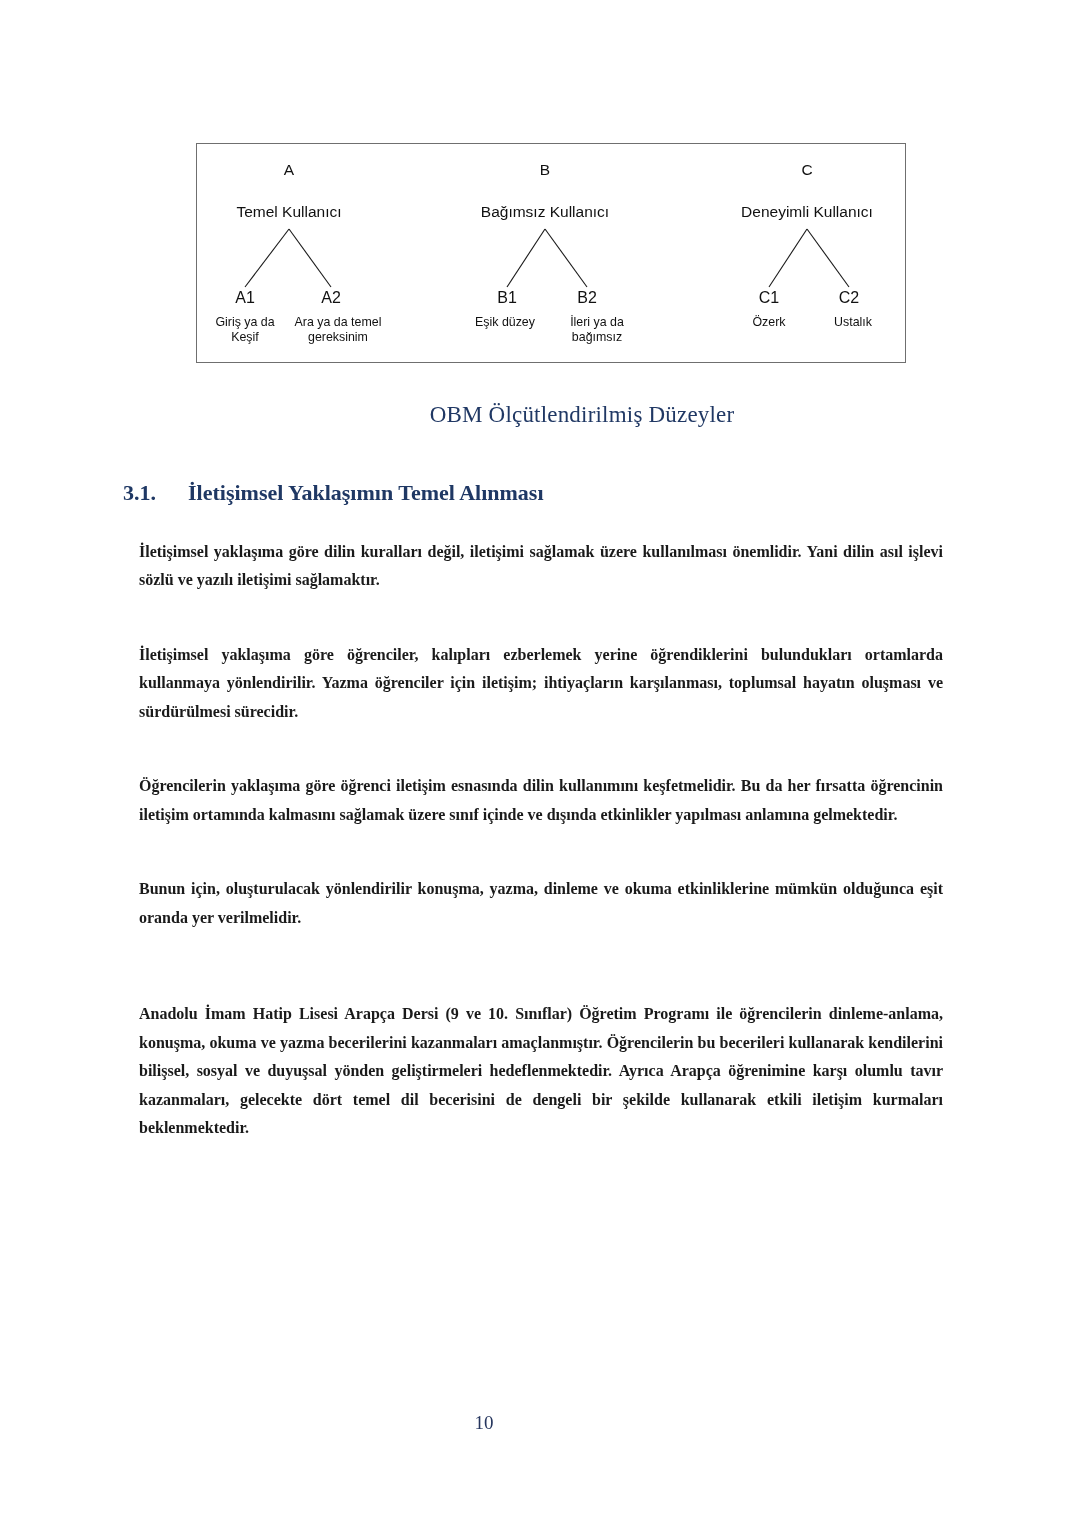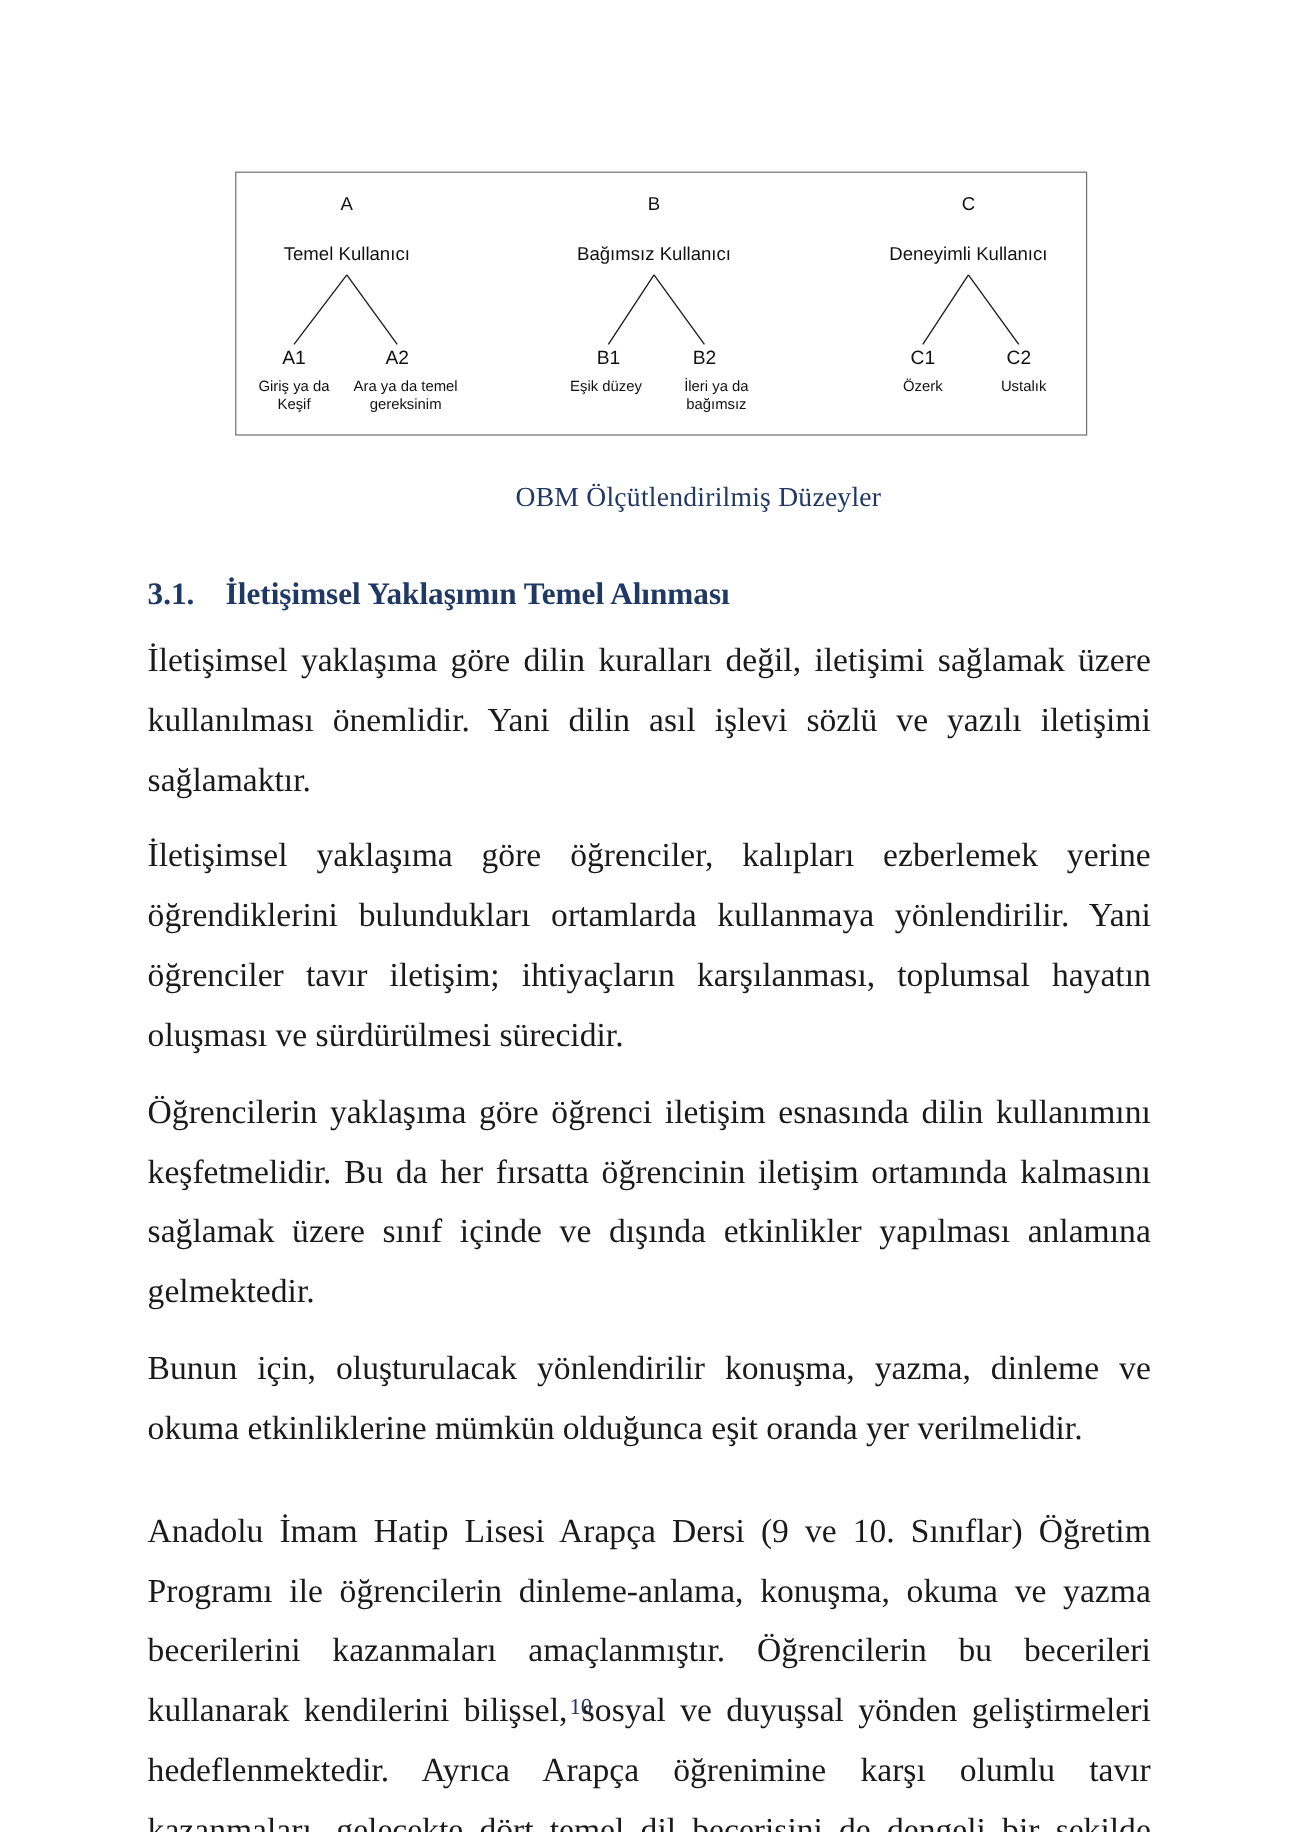--- a/index.html
+++ b/index.html
@@ -89,42 +89,43 @@
   .content {
     position: absolute;
     left: 123px;
     top: 480px;
     width: 836px;
   }
 
   h2.section-heading {
     margin: 0;
     font-family: "Liberation Serif", "DejaVu Serif", serif;
-    font-size: 26px;
+    font-size: 22px;
     font-weight: bold;
     color: #1f3864;
     display: flex;
     align-items: baseline;
   }
   h2.section-heading .num {
     width: 65px;
     flex: 0 0 65px;
   }
   h2.section-heading .htext {
     flex: 1 1 auto;
   }
 
   p.body-par {
-    margin: 0;
-    font-family: "Liberation Serif", "DejaVu Serif", serif;
-    font-size: 28px;
+    margin: 16px;
+    font-family: "Liberation Serif", "DejaVu Serif", serif;
+    font-size: 16px;
     line-height: 1.78;
     color: #1a1a1a;
     text-align: justify;
     text-justify: inter-word;
+    font-weight: bold;
   }
 
   .sp-after-head { height: 16px; }
   .sp-par { height: 14px; }
   .sp-before-head { height: 20px; }
 
   
   .page-number {
     position: absolute;
     left: 0;
@@ -186,21 +187,21 @@
     <h2 class="section-heading">
       <span class="num">3.1.</span>
       <span class="htext">İletişimsel Yaklaşımın Temel Alınması</span>
     </h2>
 
     <div class="sp-after-head"></div>
 
     <p class="body-par">İletişimsel yaklaşıma göre dilin kuralları değil, iletişimi sağlamak üzere kullanılması önemlidir. Yani dilin asıl işlevi sözlü ve yazılı iletişimi sağlamaktır.</p>
     <div class="sp-par"></div>
 
-    <p class="body-par">İletişimsel yaklaşıma göre öğrenciler, kalıpları ezberlemek yerine öğrendiklerini bulundukları ortamlarda kullanmaya yönlendirilir. Yani öğrenciler tavır iletişim; ihtiyaçların karşılanması, toplumsal hayatın oluşması ve sürdürülmesi sürecidir.</p>
+    <p class="body-par">İletişimsel yaklaşıma göre öğrenciler, kalıpları ezberlemek yerine öğrendiklerini bulundukları ortamlarda kullanmaya yönlendirilir. Yazma öğrenciler için iletişim; ihtiyaçların karşılanması, toplumsal hayatın oluşması ve sürdürülmesi sürecidir.</p>
     <div class="sp-par"></div>
 
     <p class="body-par">Öğrencilerin yaklaşıma göre öğrenci iletişim esnasında dilin kullanımını keşfetmelidir. Bu da her fırsatta öğrencinin iletişim ortamında kalmasını sağlamak üzere sınıf içinde ve dışında etkinlikler yapılması anlamına gelmektedir.</p>
     <div class="sp-par"></div>
 
     <p class="body-par">Bunun için, oluşturulacak yönlendirilir konuşma, yazma, dinleme ve okuma etkinliklerine mümkün olduğunca eşit oranda yer verilmelidir.</p>
 
     <div class="sp-before-head"></div>
 
 

